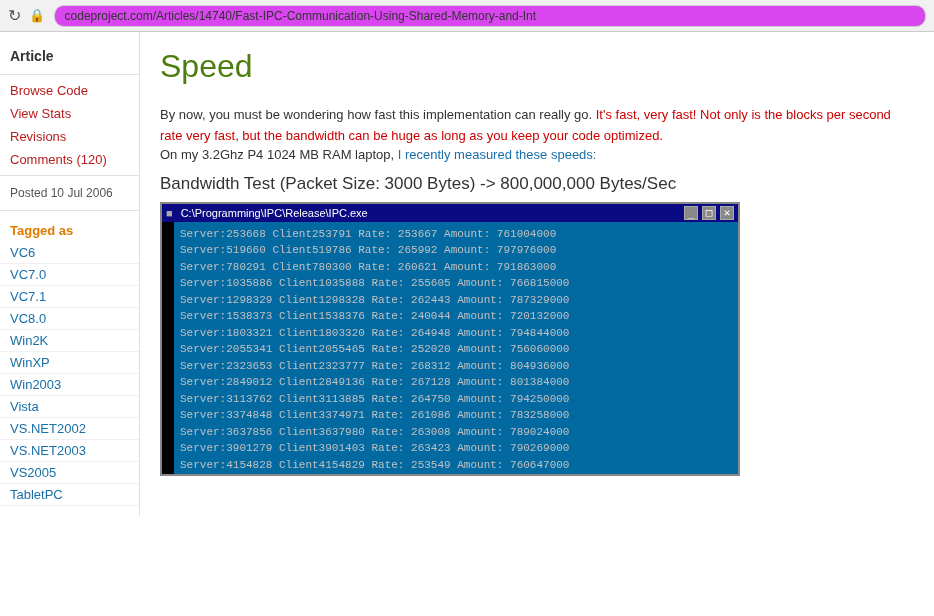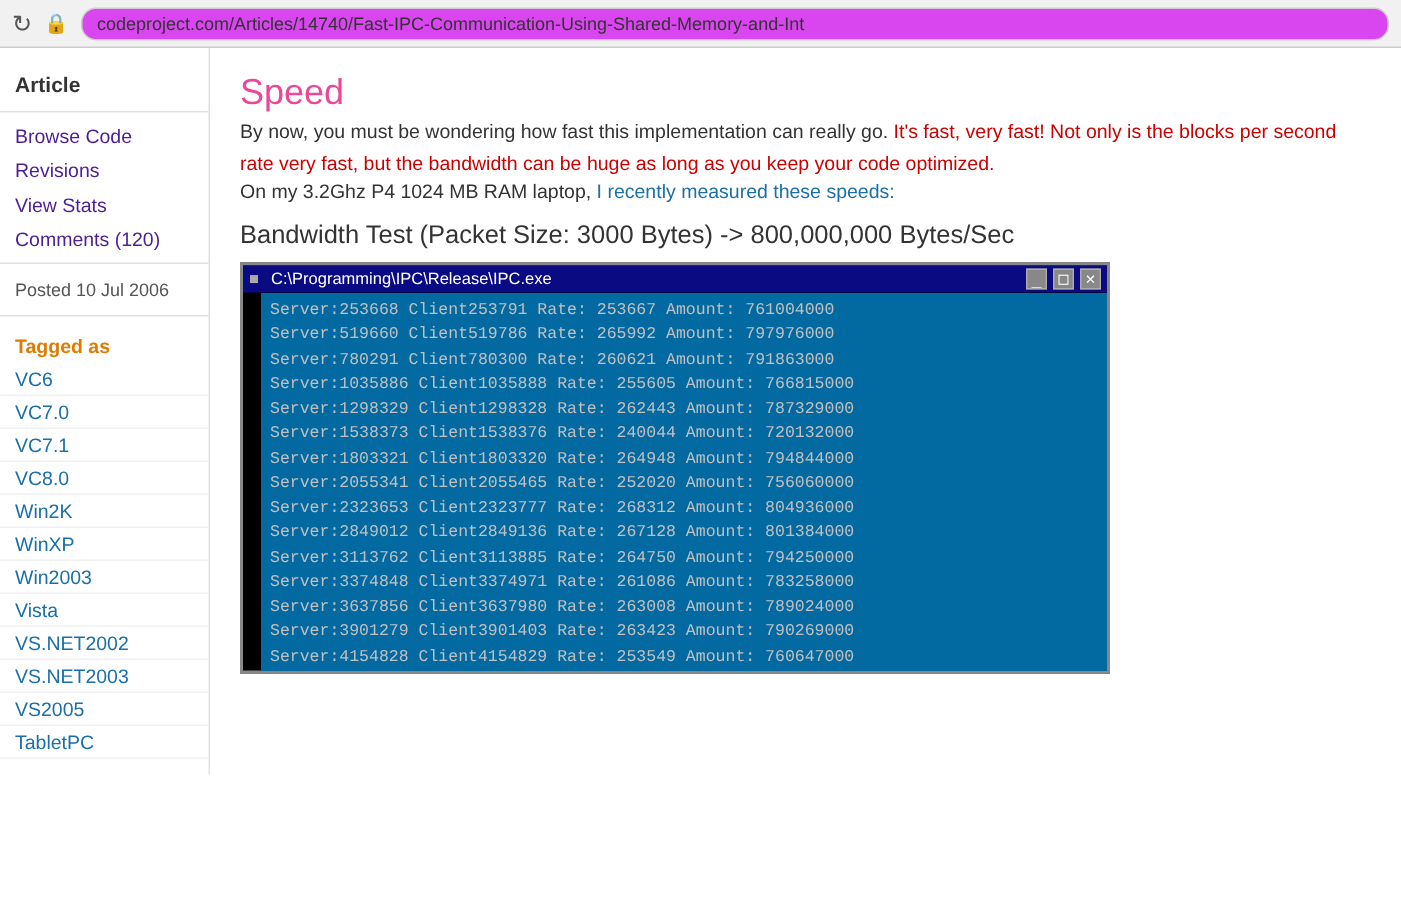--- a/index.html
+++ b/index.html
@@ -19,36 +19,36 @@
     .page-layout { display: flex; flex: 1; min-height: 0; }
 
     .sidebar {
       width: 140px; min-width: 140px; border-right: 1px solid #e0e0e0;
       padding: 10px 0; font-size: 13px;
     }
     .sidebar-section-title {
       font-weight: bold; padding: 6px 10px; font-size: 14px;
     }
     .sidebar-link {
-      display: block; padding: 4px 10px; color: #4c1d95; cursor: pointer;
+      display: block; padding: 4px 10px; color: #b91c1c; cursor: pointer;
       text-decoration: none;
     }
     .sidebar-divider { border: none; border-top: 1px solid #e0e0e0; margin: 4px 0; }
 
     .posted-text { padding: 6px 10px; font-size: 12px; color: #555; }
 
     .tagged-as-title { padding: 8px 10px 4px; font-weight: bold; color: #e07b00; font-size: 13px; }
     .tag-item {
       display: block; padding: 3px 10px; color: #1a6fa8; cursor: pointer;
       text-decoration: none; border-bottom: 1px solid #f0f0f0;
     }
 
     .main-content { flex: 1; padding: 16px 20px; overflow-y: auto; }
 
-    .section-title { font-size: 24px; color: #ec4899; font-weight: normal; margin-bottom: 2px; }
+    .section-title { font-size: 32px; color: #4d7c0f; font-weight: normal; margin-bottom: 20px; }
 
     .intro-text { font-size: 13px; line-height: 1.6; color: #333; }
 
     .measured-text { font-size: 13px; color: #333; margin-bottom: 12px; }
     .measured-text a { color: #1a6fa8; text-decoration: none; }
 
     .bandwidth-label { font-size: 17px; color: #333; margin-bottom: 8px; }
 
     .terminal-wrapper {
       border: 2px solid #888; width: 580px; background: #000;
@@ -83,22 +83,22 @@
   <span class="lock-icon">🔒</span>
   <div class="url-bar">codeproject.com/Articles/14740/Fast-IPC-Communication-Using-Shared-Memory-and-Int</div>
 </div>
 
 <div class="page-layout">
 
   <div class="sidebar">
     <div class="sidebar-section-title">Article</div>
     <hr class="sidebar-divider">
     <a class="sidebar-link">Browse Code</a>
+    <a class="sidebar-link">View Stats</a>
     <a class="sidebar-link">Revisions</a>
-    <a class="sidebar-link">View Stats</a>
     <a class="sidebar-link">Comments (120)</a>
     <hr class="sidebar-divider">
     <div class="posted-text">Posted 10 Jul 2006</div>
     <hr class="sidebar-divider">
     <div class="tagged-as-title">Tagged as</div>
     <a class="tag-item">VC6</a>
     <a class="tag-item">VC7.0</a>
     <a class="tag-item">VC7.1</a>
     <a class="tag-item">VC8.0</a>
     <a class="tag-item">Win2K</a>

